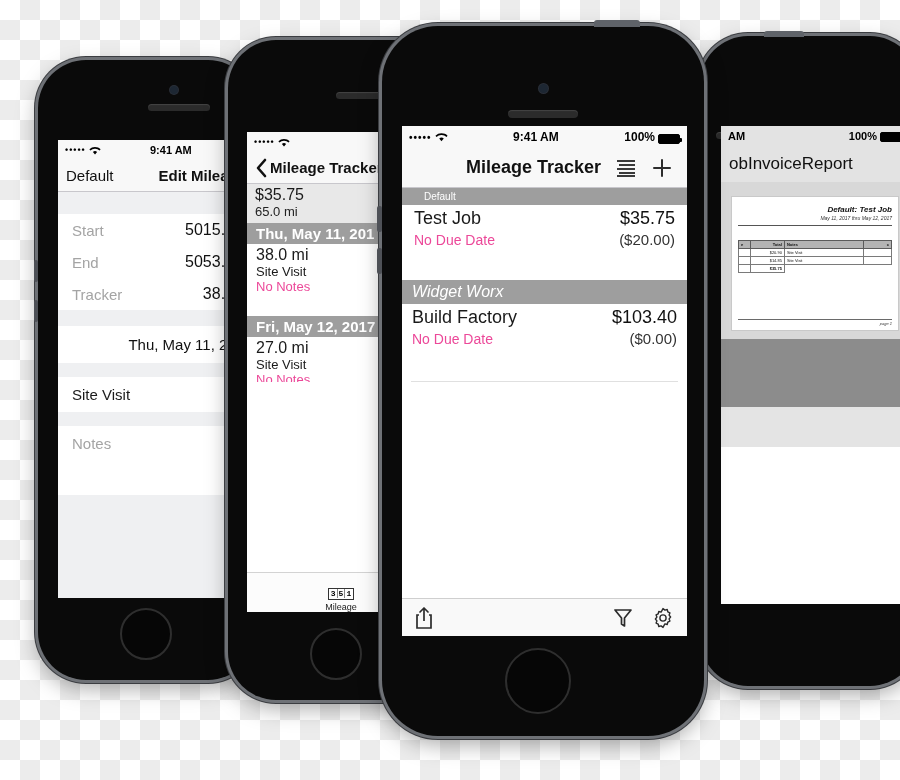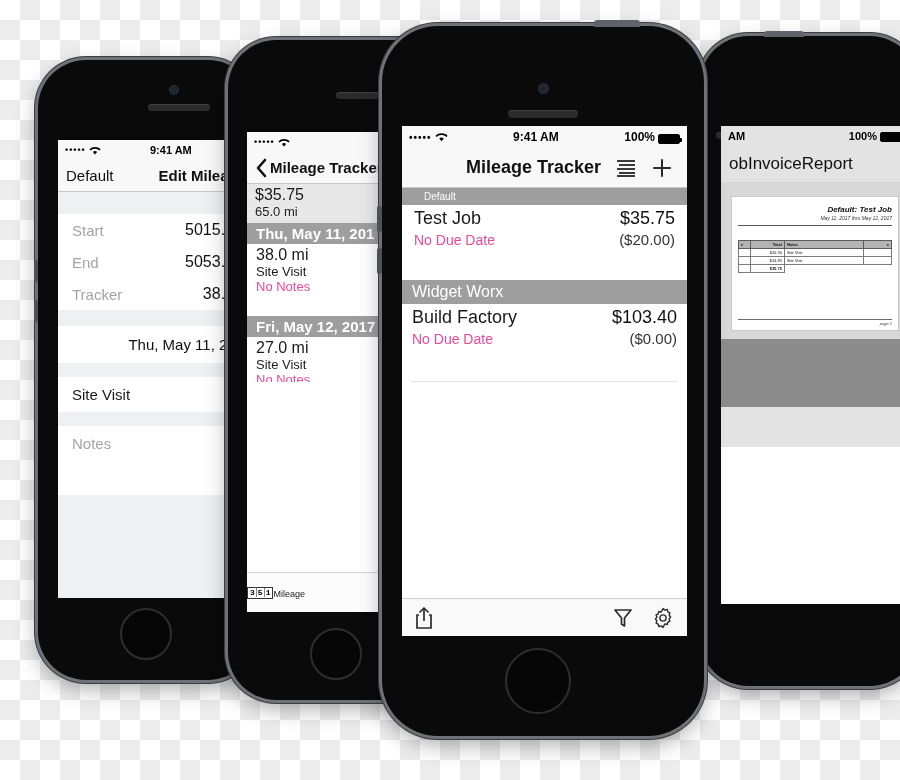--- a/index.html
+++ b/index.html
@@ -109,21 +109,21 @@
   .flabel { color: #a4a4a4; }
   .fvalue { color: #111; font-size: 16px; }
   .fright { width: 100%; text-align: right; color: #111; font-size: 15px; }
   .fplain { background:#fff; padding: 9px 14px; font-size: 15px; color:#1a1a1a; }
   .fmuted { background:#fff; padding: 9px 14px; font-size: 15px; color:#a4a4a4; }
 
   
   .tabbar {
     position: absolute; left:0; right:0; bottom:0; height: 40px;
     background: #fcfcfc; border-top: 1px solid #d3d3d3;
-    display:flex; flex-direction:row; align-items:center; justify-content:flex-start;
+    display:flex; flex-direction:column; align-items:center; justify-content:flex-end;
   }
   .odo {
     font-family: "Liberation Mono", monospace; font-size: 8px; font-weight: bold;
     color:#000; border:1px solid #333; padding: 0 1px; letter-spacing: 0px;
     background: #fff; line-height: 10px;
   }
   .odo span { border-right: 1px solid #888; padding: 0 1px; }
   .odo span:last-child { border-right: 0; }
   .tablabel { font-size: 9px; color: #222; margin-top: 2px; }
 
@@ -374,21 +374,21 @@
           <span class="r-main" style="font-size:18px;">Test Job</span>
           <span class="r-amt" style="font-size:18px;">$35.75</span>
         </div>
         <div class="row-line" style="margin-top:2px;">
           <span class="r-sub" style="font-size:14px;">No Due Date</span>
           <span class="r-amt2" style="font-size:15px;">($20.00)</span>
         </div>
       </div>
       <div style="height:24px;background:#fff;"></div>
 
-      <div class="sechdr" style="font-size:16px;padding:3px 10px;">Widget Worx</div>
+      <div class="sechdr" style="font-size:16px;padding:3px 10px;font-style:italic;">Widget Worx</div>
       <div class="row" style="padding:3px 10px 8px;">
         <div class="row-line">
           <span class="r-main" style="font-size:18px;">Build Factory</span>
           <span class="r-amt" style="font-size:18px;">$103.40</span>
         </div>
         <div class="row-line" style="margin-top:2px;">
           <span class="r-sub" style="font-size:14px;">No Due Date</span>
           <span class="r-amt2" style="font-size:15px;">($0.00)</span>
         </div>
       </div>

